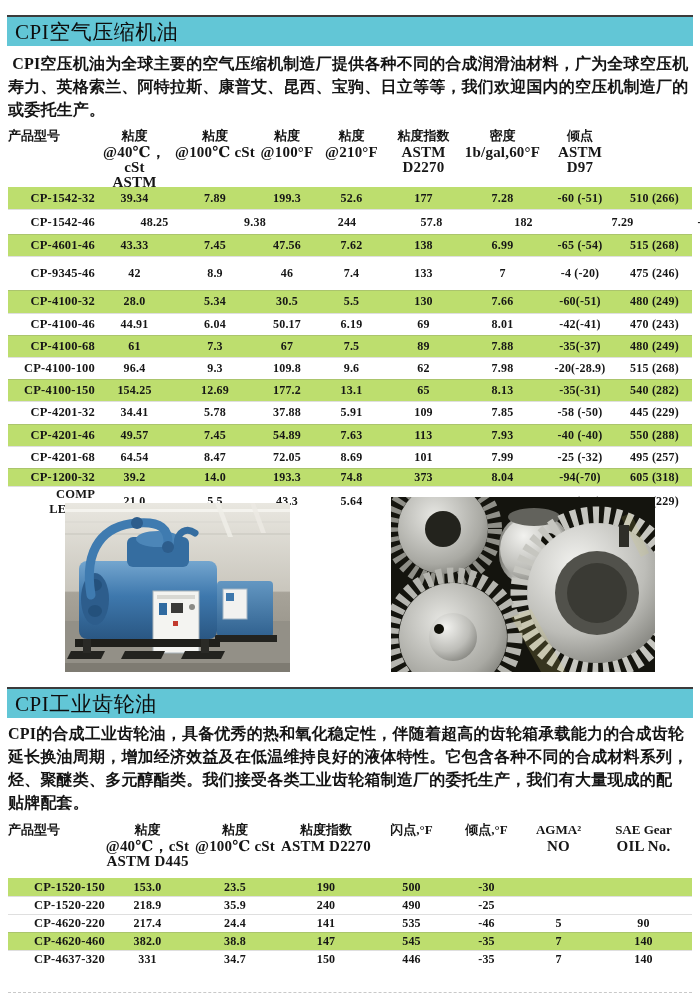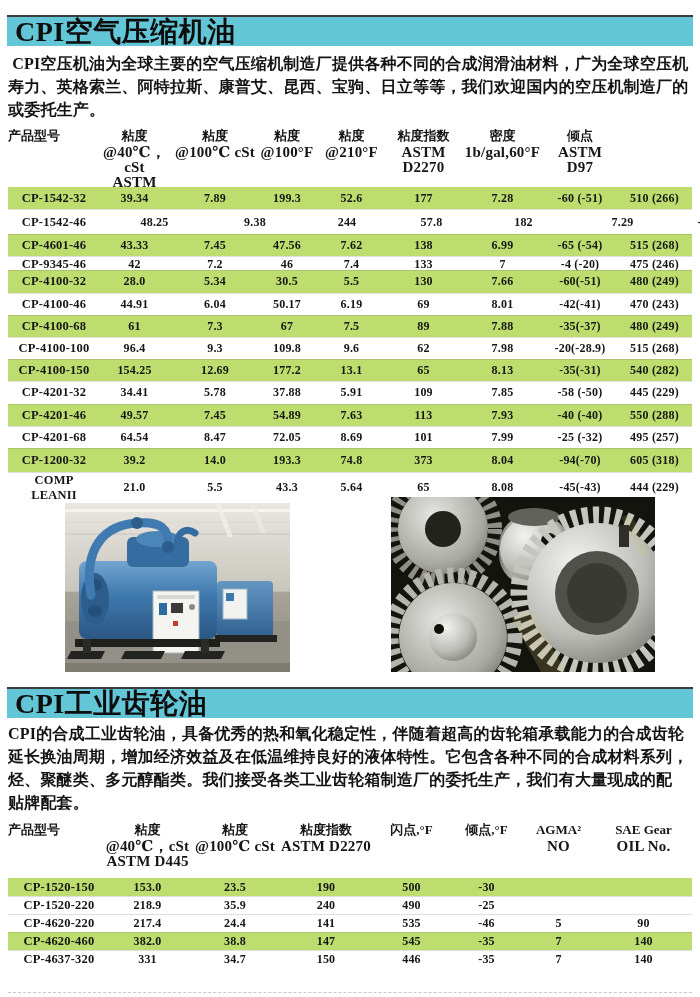--- a/index.html
+++ b/index.html
@@ -1,37 +1,37 @@
 <!DOCTYPE html>
 <html><head>
 <meta charset="utf-8">
 <style>
   *{box-sizing:border-box;margin:0;padding:0}
   html,body{background:#ffffff}
   body{width:700px;height:997px;font-family:"Liberation Serif","DejaVu Serif",serif;color:#161616;font-weight:bold;position:relative;overflow:hidden}
   #page{position:relative;width:700px;height:997px;background:#fff}
 
   .band{position:absolute;left:7px;width:686px;height:31px;background:#62c6d6;border-top:2px solid #3b3b3b;display:flex;align-items:center;padding-left:8px}
-  .band .band-title{font-size:28px;font-weight:bold;letter-spacing:.5px;color:#0d0d0d}
+  .band .band-title{font-size:21px;font-weight:normal;letter-spacing:.5px;color:#0d0d0d}
 
   .intro{position:absolute;left:8px;width:686px;font-size:16px;line-height:23px;white-space:pre-wrap;color:#141414}
   .intro-line{height:23px;overflow:hidden;letter-spacing:.2px}
 
   .thead-grid{position:absolute;left:8px;width:684px;display:grid}
   .th{text-align:center}
   .th .h1{font-size:13px;line-height:18px}
   .th .sub{font-size:15px;line-height:15px;letter-spacing:.2px}
   .th.first{text-align:left}
 
   .tbody-grid{position:absolute;left:8px;width:684px}
   .trow{display:grid;align-items:center;font-size:12px}
   .trow.green{background:#bdde6e}
   .trow + .trow{border-top:1px solid rgba(110,110,110,.22)}
   .cell{text-align:center;letter-spacing:.2px}
-  .cell.first{text-align:center;padding-left:5px;font-size:12.5px}
+  .cell.first{text-align:right;padding-left:5px;font-size:12.5px}
 
   .photo{position:absolute;overflow:hidden;background:#ddd}
   .photo svg{display:block;width:100%;height:100%}
 
   .bottom-dashes{position:absolute;left:8px;top:992px;width:684px;border-top:1px dashed #c9c9c9}
 </style>
 </head>
 <body>
 
 <div id="page">
@@ -104,24 +104,24 @@
         <div class="cell first">CP-4601-46</div>
         <div class="cell">43.33</div>
         <div class="cell">7.45</div>
         <div class="cell">47.56</div>
         <div class="cell">7.62</div>
         <div class="cell">138</div>
         <div class="cell">6.99</div>
         <div class="cell">-65 (-54)</div>
         <div class="cell">515 (268)</div>
       </div>
-      <div class="trow" style="grid-template-columns: 87px 79px 82px 62px 67px 77px 81px 74px 75px; height: 14px;">
+      <div class="trow" style="grid-template-columns: 87px 79px 82px 62px 67px 77px 81px 74px 75px; height: 34px;">
         <div class="cell first">CP-9345-46</div>
         <div class="cell">42</div>
-        <div class="cell">7.2</div>
+        <div class="cell">8.9</div>
         <div class="cell">46</div>
         <div class="cell">7.4</div>
         <div class="cell">133</div>
         <div class="cell">7</div>
         <div class="cell">-4 (-20)</div>
         <div class="cell">475 (246)</div>
       </div>
       <div class="trow green" style="grid-template-columns: 87px 79px 82px 62px 67px 77px 81px 74px 75px; height: 22.2px;">
         <div class="cell first">CP-4100-32</div>
         <div class="cell">28.0</div>
@@ -203,21 +203,21 @@
         <div class="cell first">CP-4201-68</div>
         <div class="cell">64.54</div>
         <div class="cell">8.47</div>
         <div class="cell">72.05</div>
         <div class="cell">8.69</div>
         <div class="cell">101</div>
         <div class="cell">7.99</div>
         <div class="cell">-25 (-32)</div>
         <div class="cell">495 (257)</div>
       </div>
-      <div class="trow green" style="grid-template-columns: 87px 79px 82px 62px 67px 77px 81px 74px 75px; height: 24px;">
+      <div class="trow green" style="grid-template-columns: 87px 79px 82px 62px 67px 77px 81px 74px 75px; height: 18px;">
         <div class="cell first">CP-1200-32</div>
         <div class="cell">39.2</div>
         <div class="cell">14.0</div>
         <div class="cell">193.3</div>
         <div class="cell">74.8</div>
         <div class="cell">373</div>
         <div class="cell">8.04</div>
         <div class="cell">-94(-70)</div>
         <div class="cell">605 (318)</div>
       </div>

